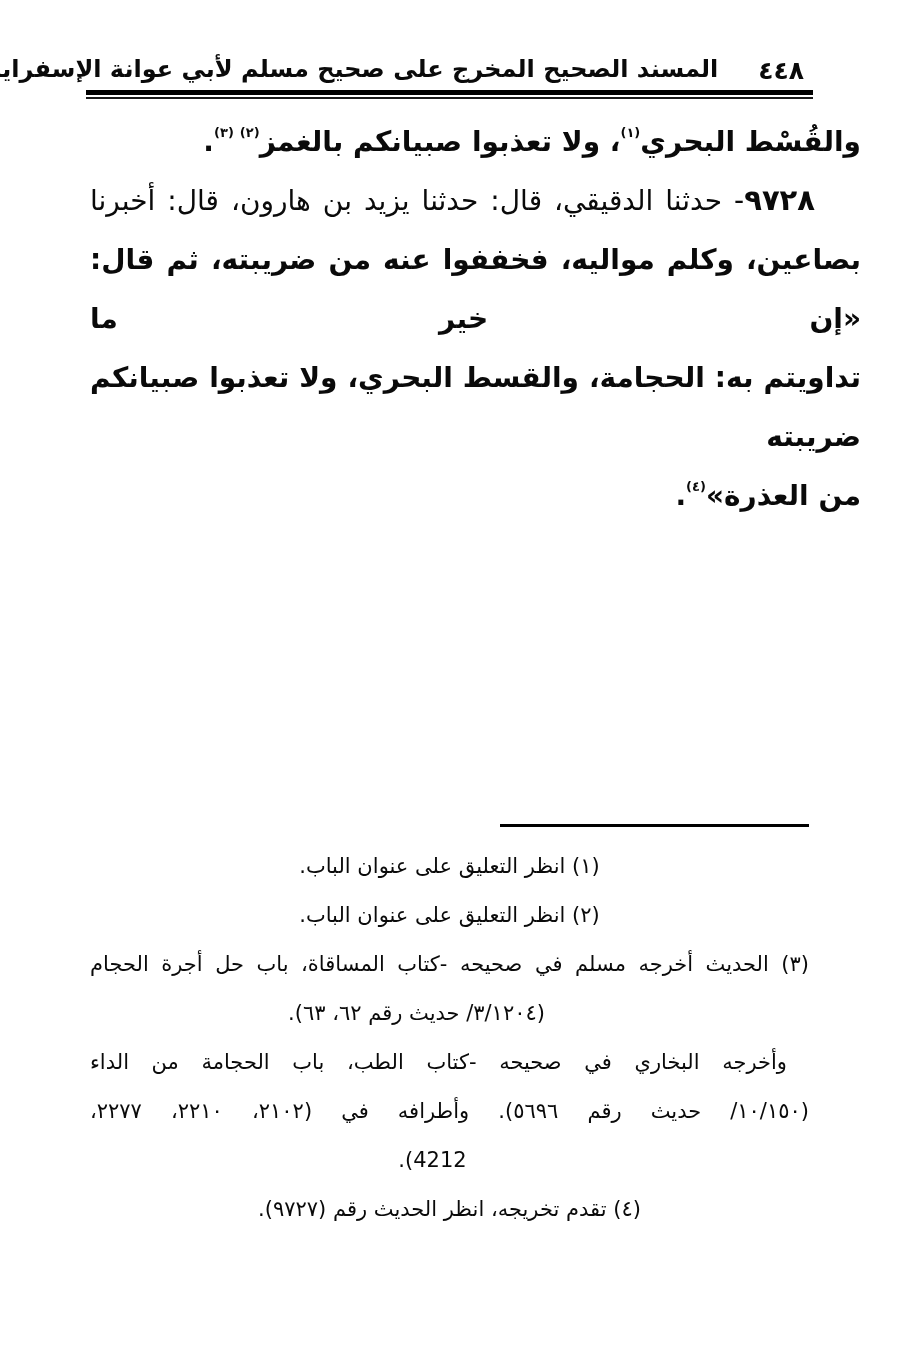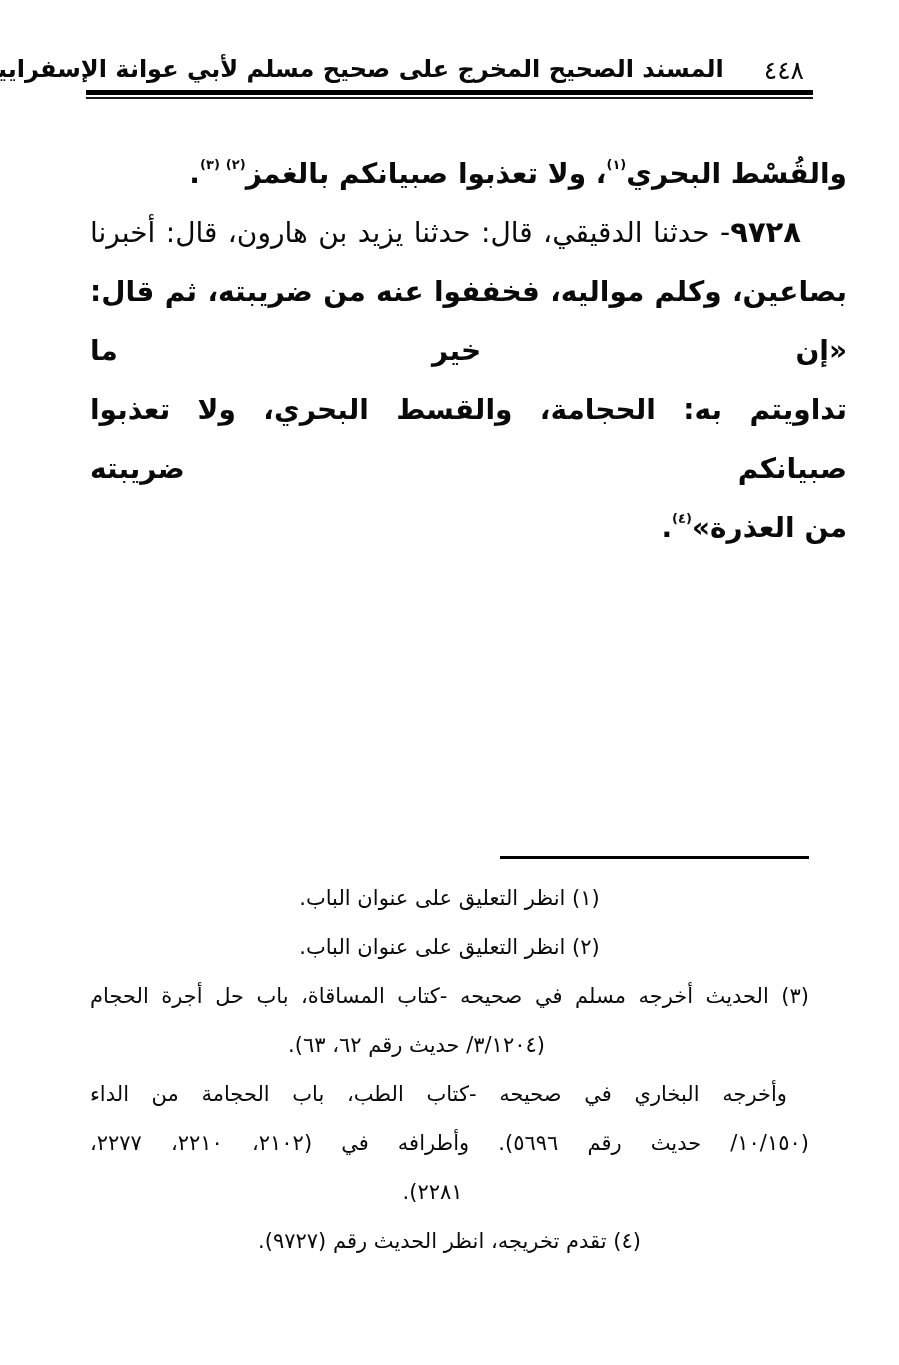--- a/index.html
+++ b/index.html
@@ -15,43 +15,42 @@
   }
   
   .header{
     display:flex;
     align-items:flex-end;
     padding:54px 95px 6px 90px;
     gap:40px;
   }
   .page-number{
     font-size:25px;
-    font-weight:normal;
+    font-weight:bold;
     letter-spacing:7px;
     white-space:nowrap;
     transform:translateY(2px);
   }
   .book-title{
     font-size:24px;
     font-weight:bold;
     white-space:nowrap;
   }
   .header-rule{
     margin:1px 86px 0 86px;
     height:2px;
     border-top:5px solid #000;
     border-bottom:2px solid #1a1a1a;
   }
   
   .body{
-    padding:13px 52px 0 90px;
+    padding:13px 38px 0 90px;
     font-size:28px;
     line-height:59px;
     font-weight:bold;
-    margin-top:32px;
   }
   .bline{ text-align:justify; }
   .bline.full{ text-align-last:justify; }
   .bline.tail{ text-align:right; }
   .indent{ padding-right:46px; }
   .regular{ font-weight:normal; }
   .hadith-no{ font-size:29px; font-weight:bold; }
   sup.ref{
     font-size:13px;
     font-weight:bold;
@@ -117,18 +116,18 @@
   <div class="footnotes">
     <div class="fn-rule"></div>
 
     <div class="fline tail">(١) انظر التعليق على عنوان الباب.</div>
     <div class="fline tail">(٢) انظر التعليق على عنوان الباب.</div>
 
     <div class="fline full">(٣) الحديث أخرجه مسلم في صحيحه -كتاب المساقاة، باب حل أجرة الحجام</div>
     <div class="fline tail fn-indent-lg">(٣/١٢٠٤/ حديث رقم ٦٢، ٦٣).</div>
     <div class="fline full fn-indent-sm">وأخرجه البخاري في صحيحه -كتاب الطب، باب الحجامة من الداء</div>
     <div class="fline full">(١٠/١٥٠/ حديث رقم ٥٦٩٦). وأطرافه في (٢١٠٢، ٢٢١٠، ٢٢٧٧،</div>
-    <div class="fline tail fn-indent-md">٢٢٨١).</div>
+    <div class="fline tail fn-indent-md">4212).</div>
 
     <div class="fline tail">(٤) تقدم تخريجه، انظر الحديث رقم (٩٧٢٧).</div>
   </div>
 
 </div>
 
 </body></html>

